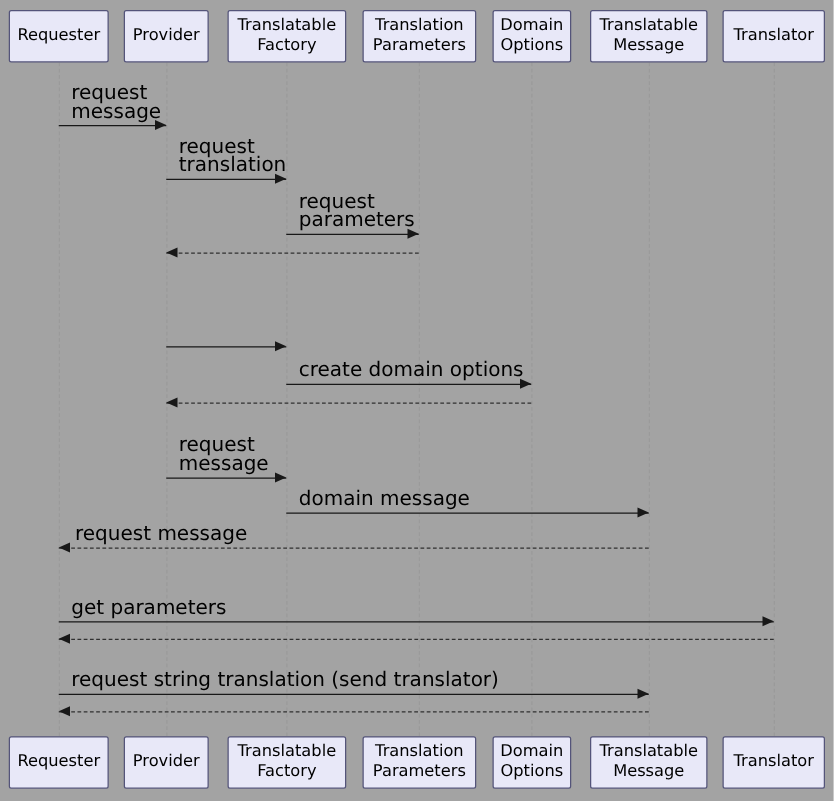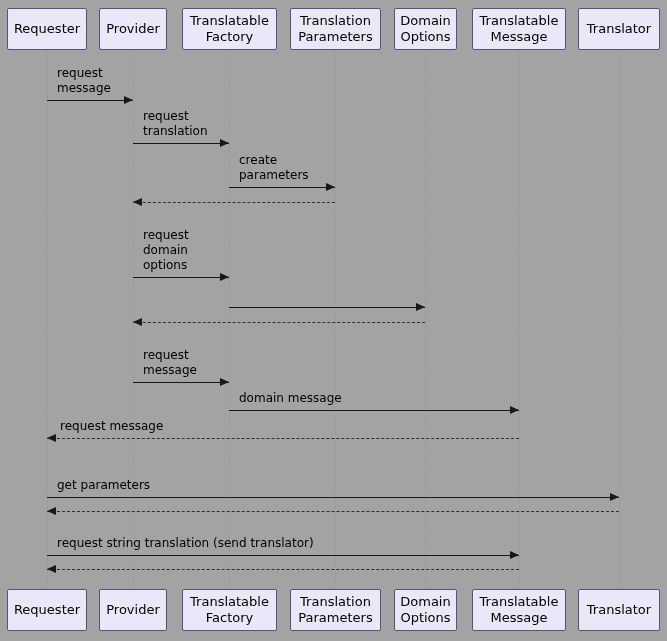--- a/index.html
+++ b/index.html
@@ -10,21 +10,21 @@
         display:flex;align-items:center;justify-content:center;text-align:center;
         font-size:13px;line-height:16px;box-sizing:border-box;padding:2px 3px;}
   .pbox.top{top:8px;}
   .pbox.bottom{top:589px;}
   .mline{position:absolute;height:0;border-top:1px solid #181818;}
   .mline.dashed{border-top:1px dashed #303030;}
   .head-r{position:absolute;width:0;height:0;border-style:solid;border-width:4px 0 4px 9px;
           border-color:transparent transparent transparent #181818;}
   .head-l{position:absolute;width:0;height:0;border-style:solid;border-width:4px 9px 4px 0;
           border-color:transparent #181818 transparent transparent;}
-  .mlabel{position:absolute;font-size:12px;line-height:15px;white-space:normal;}
+  .mlabel{position:absolute;font-size:16px;line-height:15px;white-space:normal;}
   .nowrap{white-space:nowrap;}
 </style>
 </head>
 <body>
 
 <div class="diagram">
 
   <div class="lifeline" style="left:47px"></div>
   <div class="lifeline" style="left:133px"></div>
   <div class="lifeline" style="left:229px"></div>
@@ -78,31 +78,31 @@
     </div>
 
   <div class="mlabel" style="left:57px;bottom:545px;width:72px">request message</div>
   <div class="mline" style="left:47px;top:100px;width:86px"></div>
   <span class="head-r" style="left:124px;top:96px"></span>
 
   <div class="mlabel" style="left:143px;bottom:502px;width:88px">request translation</div>
   <div class="mline" style="left:133px;top:143px;width:96px"></div>
   <span class="head-r" style="left:220px;top:139px"></span>
 
-  <div class="mlabel" style="left:239px;bottom:458px;width:92px">create parameters</div>
+  <div class="mlabel" style="left:239px;bottom:458px;width:92px">request parameters</div>
   <div class="mline" style="left:229px;top:187px;width:106px"></div>
   <span class="head-r" style="left:326px;top:183px"></span>
 
   <div class="mline dashed" style="left:133px;top:202px;width:202px"></div>
   <span class="head-l" style="left:133px;top:198px"></span>
 
-  <div class="mlabel" style="left:143px;bottom:368px;width:62px">request domain options</div>
   <div class="mline" style="left:133px;top:277px;width:96px"></div>
   <span class="head-r" style="left:220px;top:273px"></span>
 
+  <div class="mlabel nowrap" style="left:239px;bottom:338px">create domain options</div>
   <div class="mline" style="left:229px;top:307px;width:196px"></div>
   <span class="head-r" style="left:416px;top:303px"></span>
 
   <div class="mline dashed" style="left:133px;top:322px;width:292px"></div>
   <span class="head-l" style="left:133px;top:318px"></span>
 
   <div class="mlabel" style="left:143px;bottom:263px;width:72px">request message</div>
   <div class="mline" style="left:133px;top:382px;width:96px"></div>
   <span class="head-r" style="left:220px;top:378px"></span>
 

